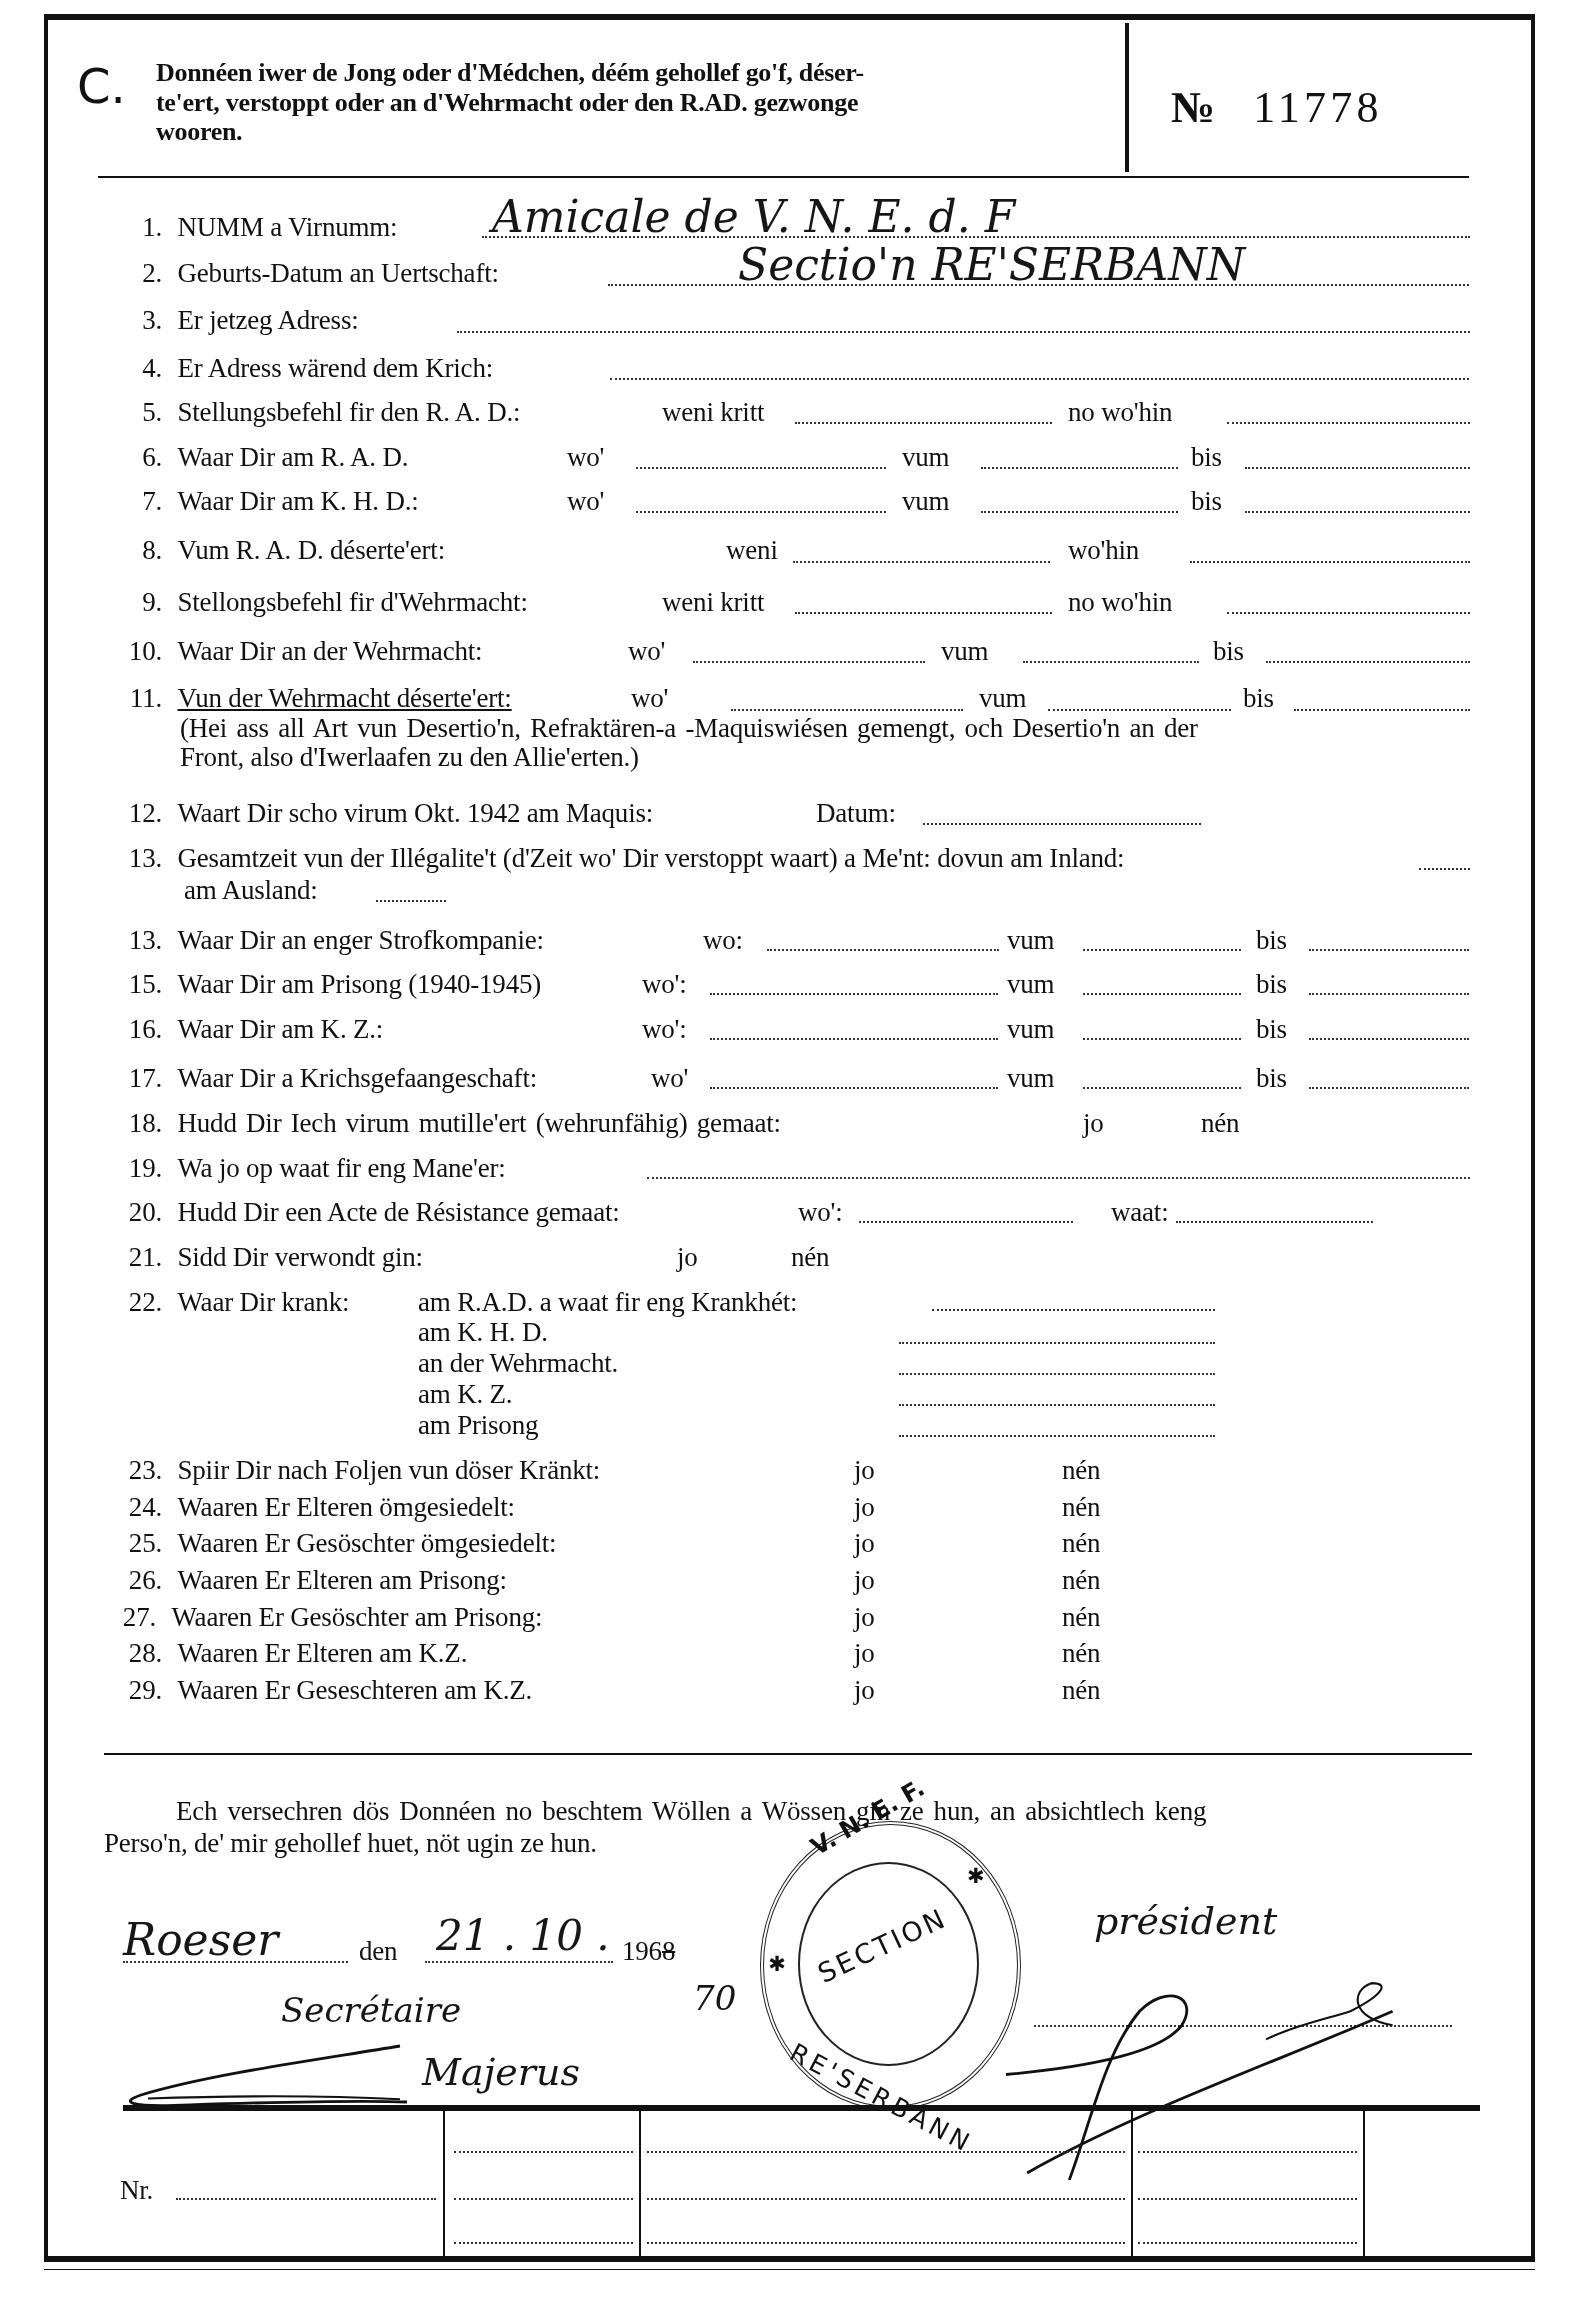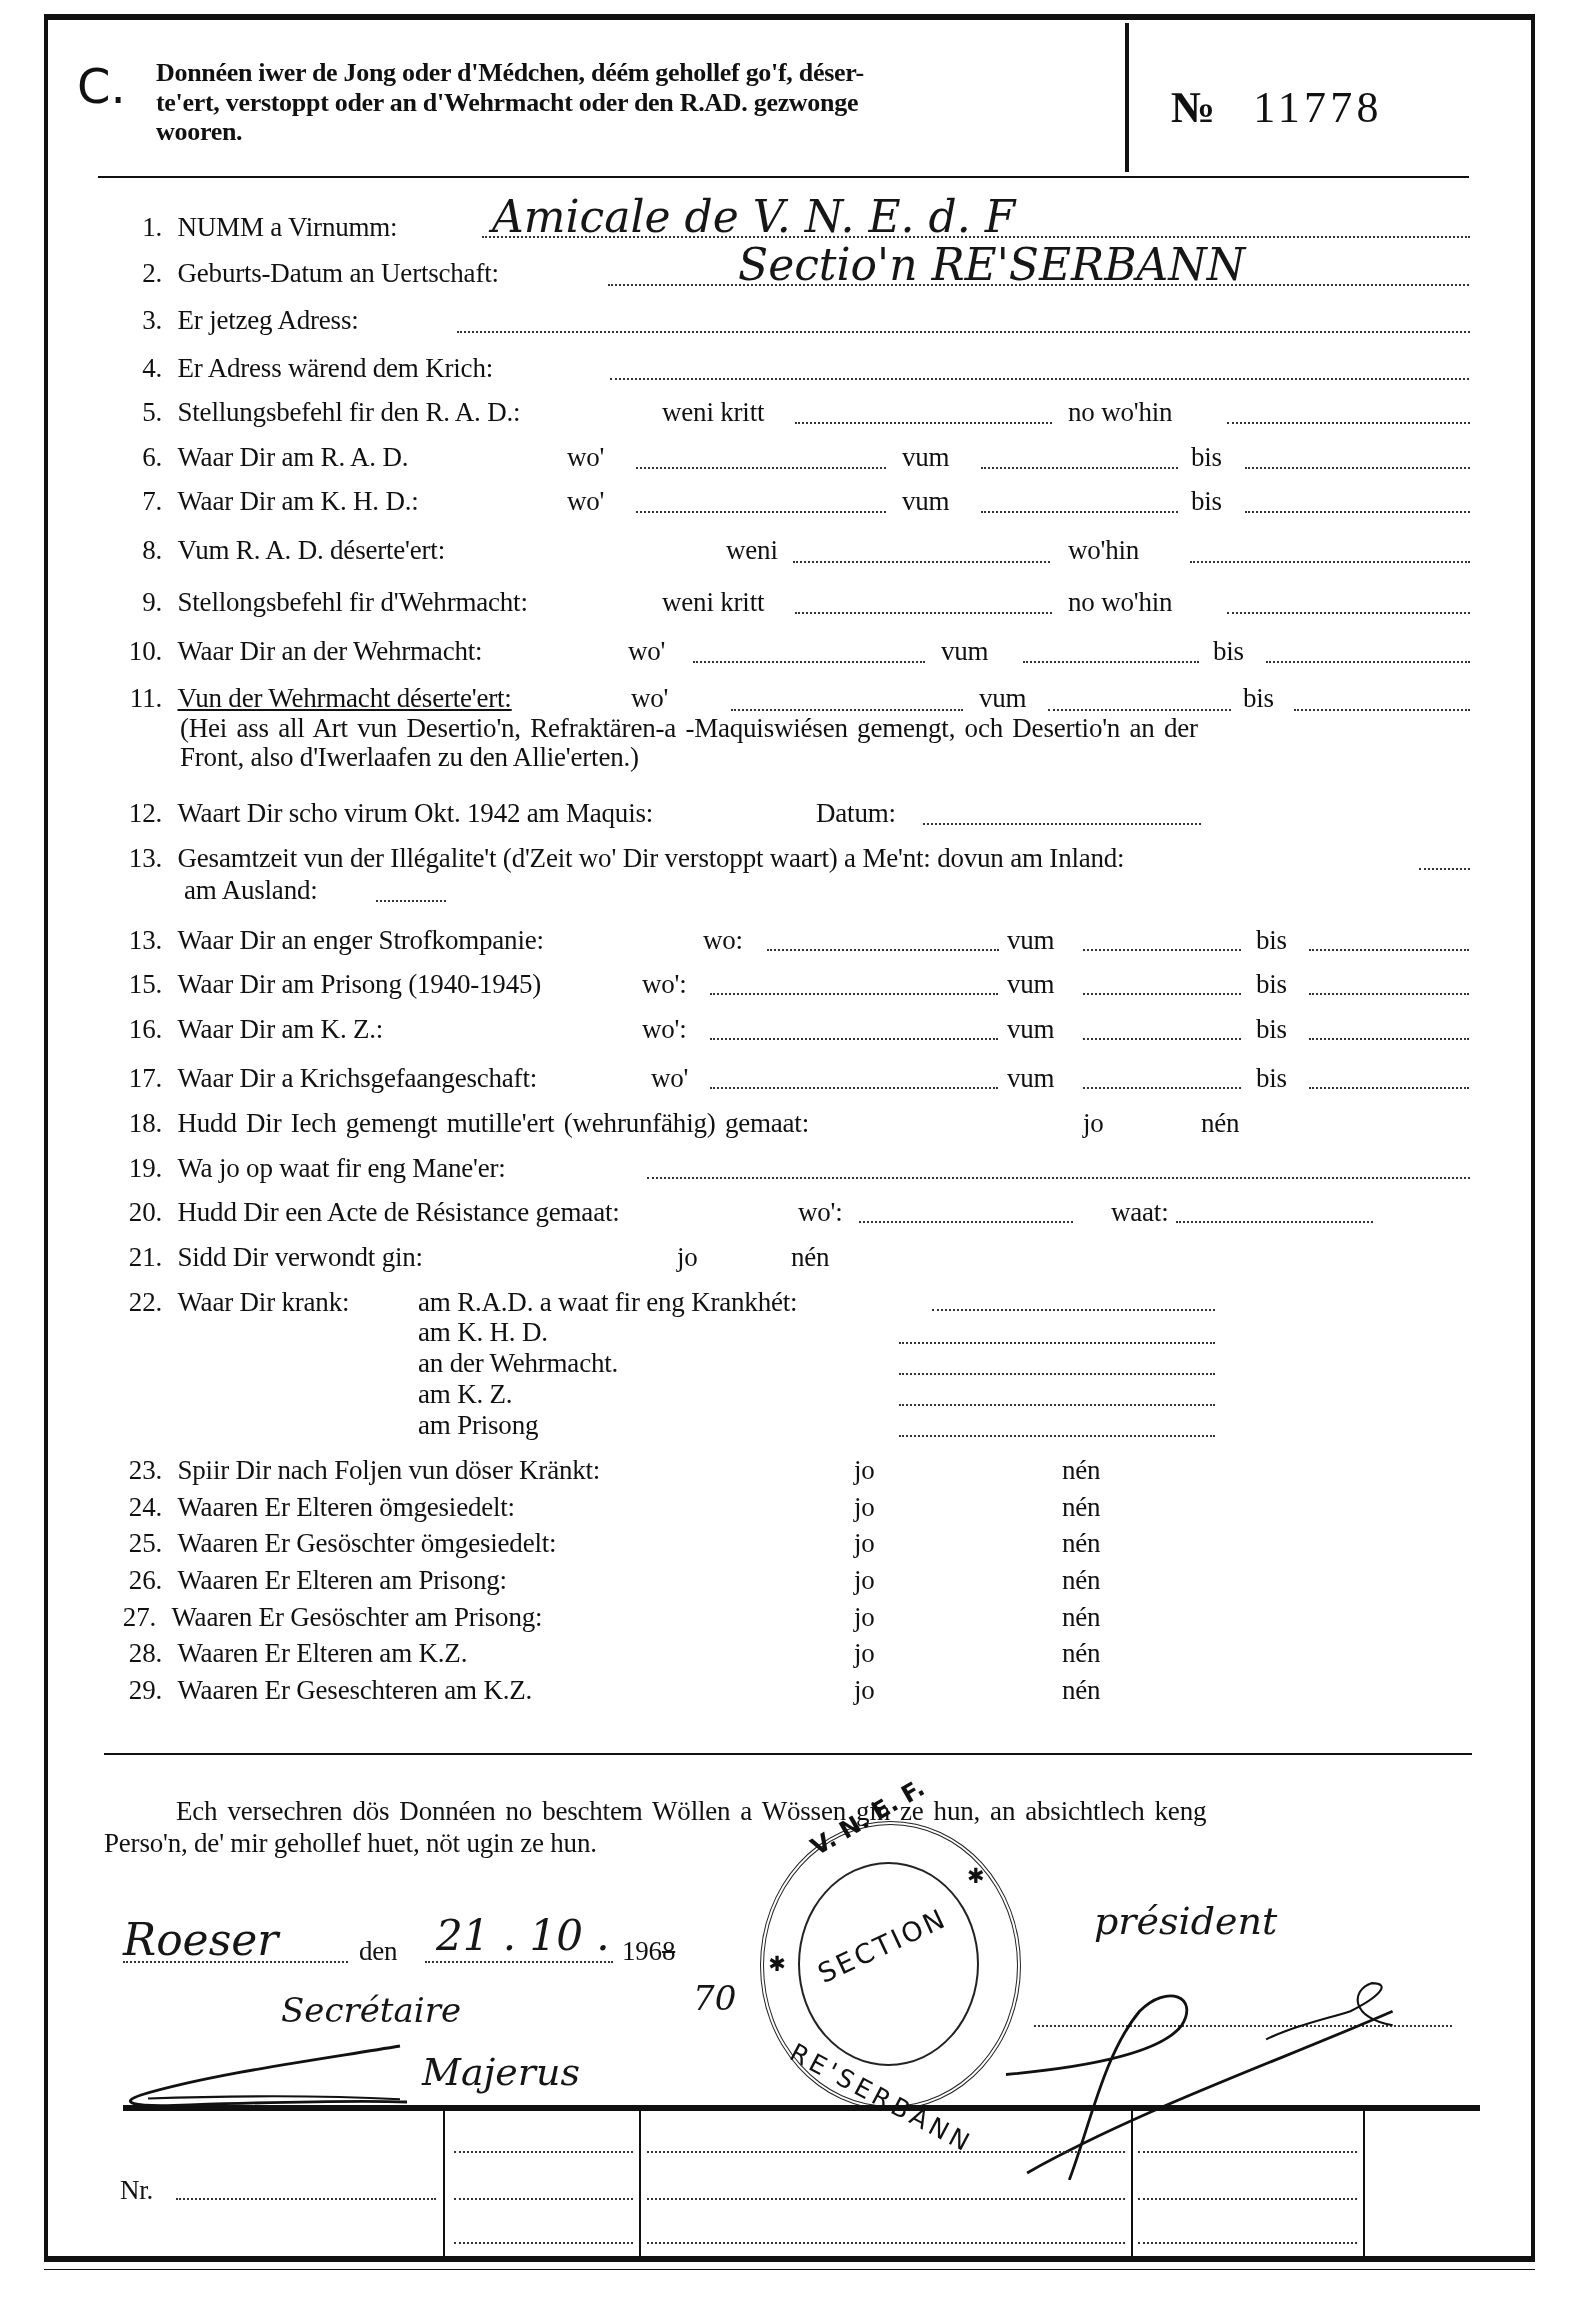--- a/index.html
+++ b/index.html
@@ -174,21 +174,21 @@
     <span class="num">17.</span><span>Waar Dir a Krichsgefaangeschaft:</span>
   </div>
   <div class="abs txt" style="left:651px;top:1062px;">wo'</div>
   <div class="dots" style="left:710px;top:1087px;width:288px;"></div>
   <div class="abs txt" style="left:1007px;top:1062px;">vum</div>
   <div class="dots" style="left:1083px;top:1087px;width:158px;"></div>
   <div class="abs txt" style="left:1256px;top:1062px;">bis</div>
   <div class="dots" style="left:1309px;top:1087px;width:160px;"></div>
 
   <div class="abs txt" style="left:113px;top:1107px;">
-    <span class="num">18.</span><span style="word-spacing:2.8px;">Hudd Dir Iech gemengt mutille'ert (wehrunfähig) gemaat:</span>
+    <span class="num">18.</span><span style="word-spacing:2.8px;">Hudd Dir Iech virum mutille'ert (wehrunfähig) gemaat:</span>
   </div>
   <div class="abs txt" style="left:1083px;top:1107px;">jo</div>
   <div class="abs txt" style="left:1201px;top:1107px;">nén</div>
 
   <div class="abs txt" style="left:113px;top:1152px;">
     <span class="num">19.</span><span>Wa jo op waat fir eng Mane'er:</span>
   </div>
   <div class="dots" style="left:647px;top:1177px;width:823px;"></div>
 
   <div class="abs txt" style="left:113px;top:1196px;">

